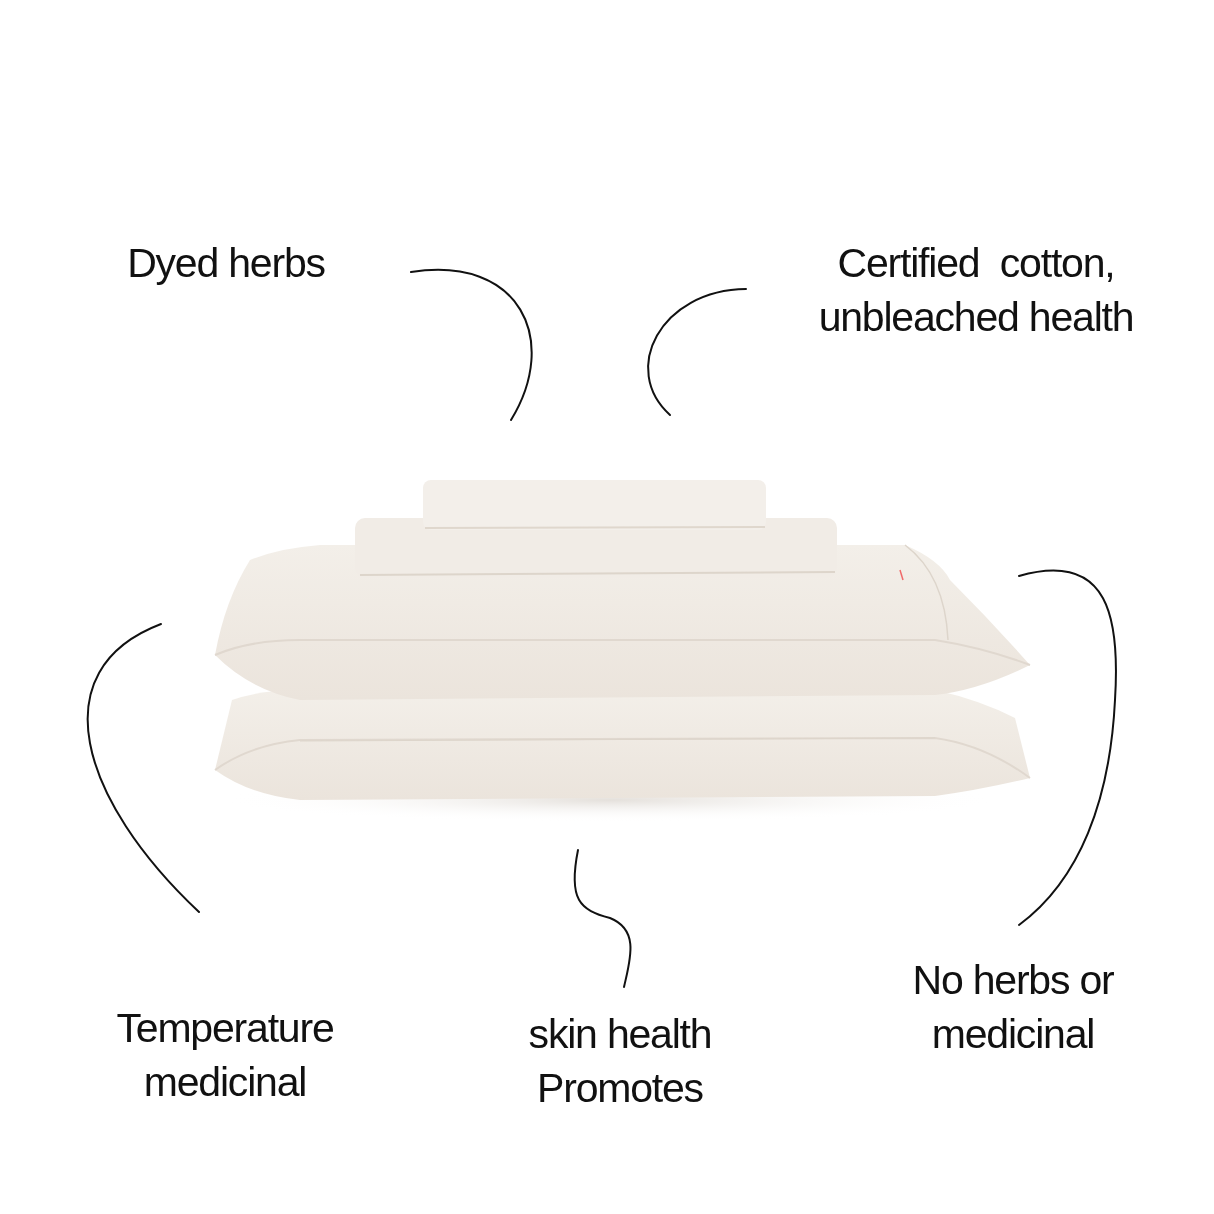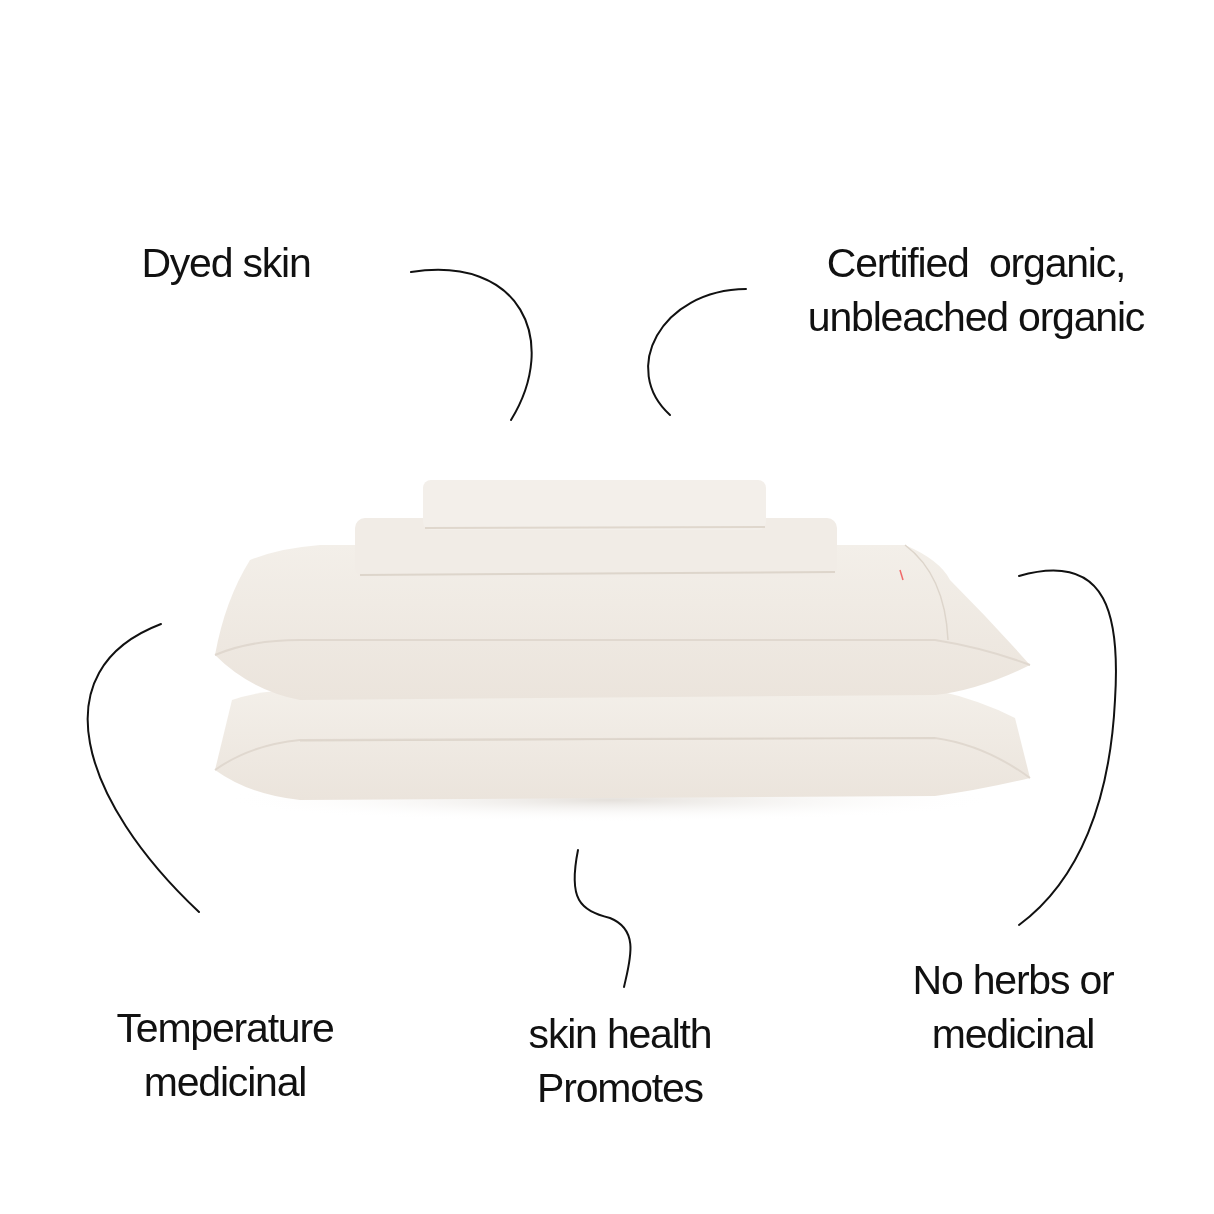--- a/index.html
+++ b/index.html
@@ -53,26 +53,26 @@
   <g fill="none" stroke="#111111" stroke-width="2" stroke-linecap="round">
     <path d="M411 272 C 520 255, 560 340, 511 420"></path>
     <path d="M746 289 C 660 290, 620 370, 670 415"></path>
     <path d="M161 624 C 40 670, 80 800, 199 912"></path>
     <path d="M578 850 C 568 900, 580 910, 610 918 C 640 930, 630 960, 624 987"></path>
     <path d="M1019 576 C 1110 550, 1120 620, 1115 700 C 1110 800, 1080 880, 1019 925"></path>
   </g>
 </svg>
 
 <div class="label" style="left:64px; top:236px; width:324px;">
-  <span>Dyed skin</span>
+  <span>Dyed herbs</span>
 </div>
 
 <div class="label" style="left:776px; top:236px; width:400px;">
-  <span style="white-space:pre;">Certified  organic,</span>
-  <span>unbleached organic</span>
+  <span style="white-space:pre;">Certified  cotton,</span>
+  <span>unbleached health</span>
 </div>
 
 <div class="label" style="left:80px; top:953px; width:290px;margin-top:48px;">
   <span>Temperature</span>
   <span>medicinal</span>
 </div>
 
 <div class="label" style="left:500px; top:1007px; width:240px;">
   <span>skin health</span>
   <span>Promotes</span>

